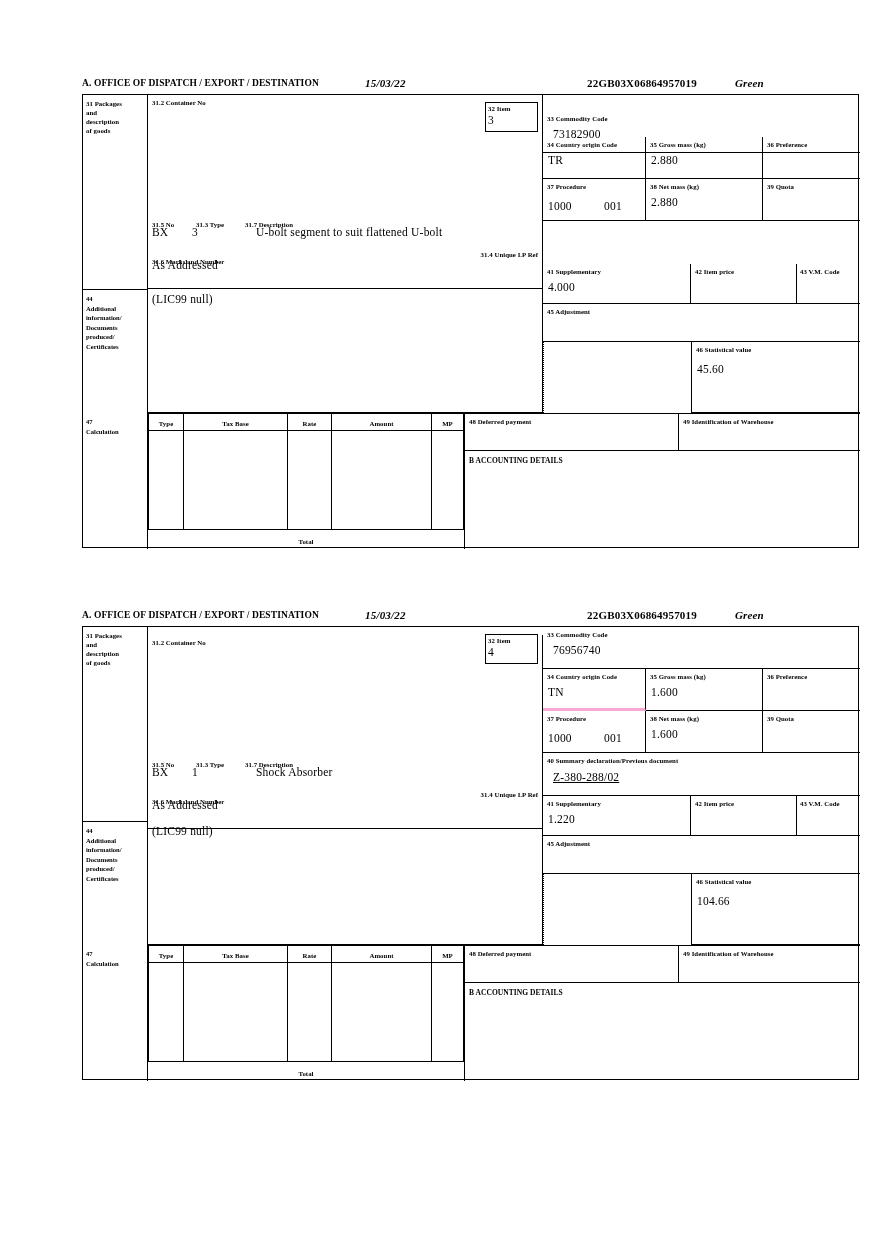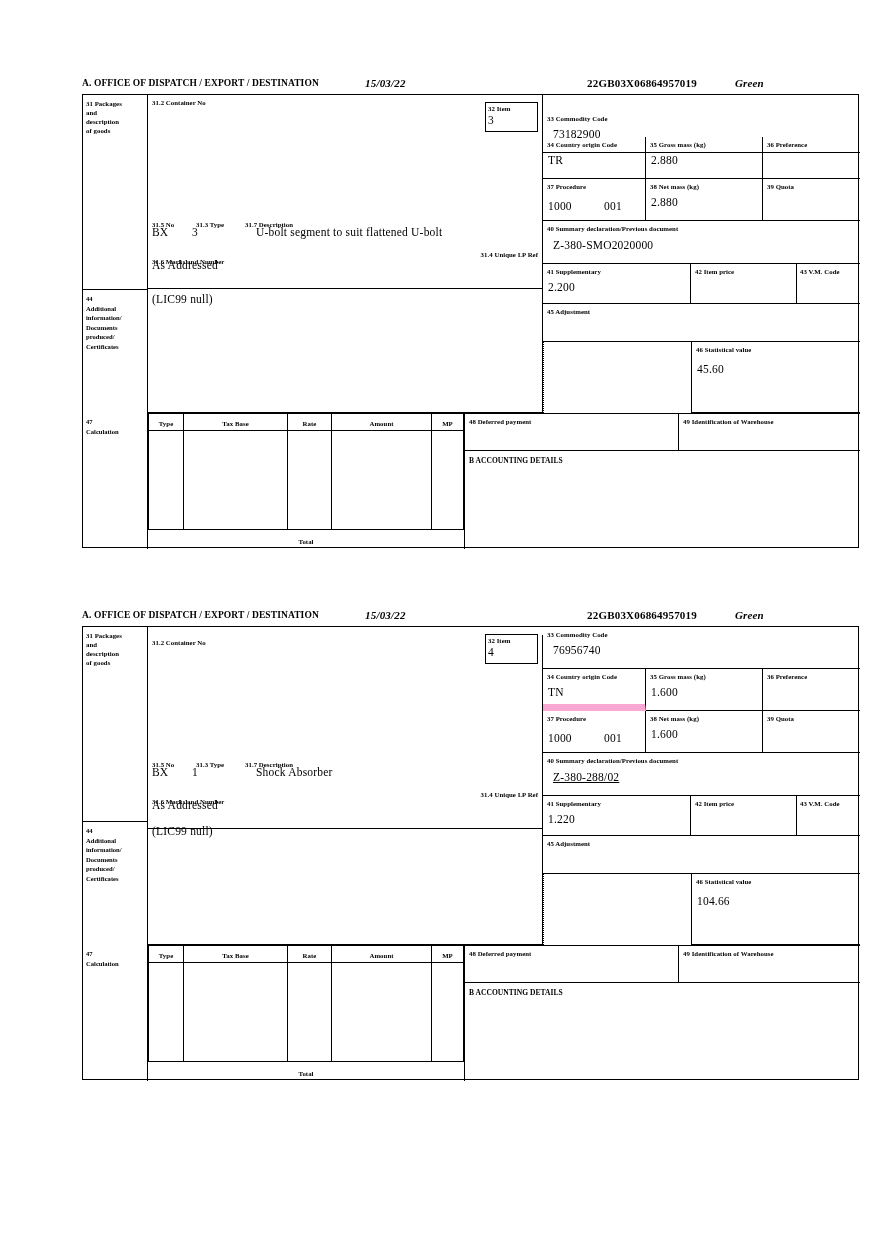--- a/index.html
+++ b/index.html
@@ -187,28 +187,24 @@
       <div class="cell" style="left:563px; top:84px; width:117px; height:42px; border-bottom:1px solid #000; border-right:1px solid #000;">
         <div class="lbl" style="padding:3px 4px;">38 Net mass (kg)</div>
         <div class="val" style="padding:2px 4px 0 5px;">2.880</div>
       </div>
 
       <div class="cell" style="left:680px; top:84px; width:97px; height:42px; border-bottom:1px solid #000;">
         <div class="lbl" style="padding:3px 4px;">39 Quota</div>
         <div class="val" style="padding:2px 4px 0 5px;"></div>
       </div>
 
-      <div class="cell" style="left:460px; top:126px; width:317px; height:43px; border-bottom:1px solid #000;">
-        <div class="lbl" style="padding:3px 4px;">40 Summary declaration/Previous document</div>
-        <div class="val" style="padding:3px 4px 0 10px;">Z-380-SMO2020000</div>
-      </div>
 
       <div class="cell" style="left:460px; top:169px; width:148px; height:40px; border-bottom:1px solid #000; border-right:1px solid #000;">
         <div class="lbl" style="padding:3px 4px;">41 Supplementary</div>
-        <div class="val" style="padding:2px 4px 0 5px;">2.200</div>
+        <div class="val" style="padding:2px 4px 0 5px;">4.000</div>
       </div>
 
       <div class="cell" style="left:608px; top:169px; width:106px; height:40px; border-bottom:1px solid #000; border-right:1px solid #000;">
         <div class="lbl" style="padding:3px 4px;">42 Item price</div>
         <div class="val" style="padding:2px 4px 0 5px;"></div>
       </div>
 
       <div class="cell" style="left:714px; top:169px; width:63px; height:40px; border-bottom:1px solid #000;">
         <div class="lbl" style="padding:3px 3px;">43 V.M. Code</div>
         <div class="val" style="padding:2px 3px 0 3px;"></div>
@@ -332,21 +328,21 @@
       <div class="itembox" style="left:402px; top:7px; width:53px; height:30px;">
         <div class="lbl" style="padding:1px 2px;">32 Item</div>
         <div class="val" style="padding:0 2px;">4</div>
       </div>
 
       <div class="cell" style="left:460px; top:0; width:317px; height:42px; border-bottom:1px solid #000;">
         <div class="lbl" style="padding:3px 4px;">33 Commodity Code</div>
         <div class="val" style="padding:2px 4px 0 10px;">76956740</div>
       </div>
 
-      <div class="cell" style="left:460px; top:42px; width:103px; height:42px; border-bottom:7px solid #f9a8d4; border-right:1px solid #000;">
+      <div class="cell" style="left:460px; top:42px; width:103px; height:42px; border-bottom:3px solid #f9a8d4; border-right:1px solid #000;">
         <div class="lbl" style="padding:3px 4px;">34 Country origin Code</div>
         <div class="val" style="padding:2px 4px 0 5px;">TN</div>
       </div>
       <div class="cell" style="left:563px; top:42px; width:117px; height:42px; border-bottom:1px solid #000; border-right:1px solid #000;">
         <div class="lbl" style="padding:3px 4px;">35 Gross mass (kg)</div>
         <div class="val" style="padding:2px 4px 0 5px;">1.600</div>
       </div>
       <div class="cell" style="left:680px; top:42px; width:97px; height:42px; border-bottom:1px solid #000;">
         <div class="lbl" style="padding:3px 4px;">36 Preference</div>
         <div class="val" style="padding:2px 4px 0 5px;"></div>

